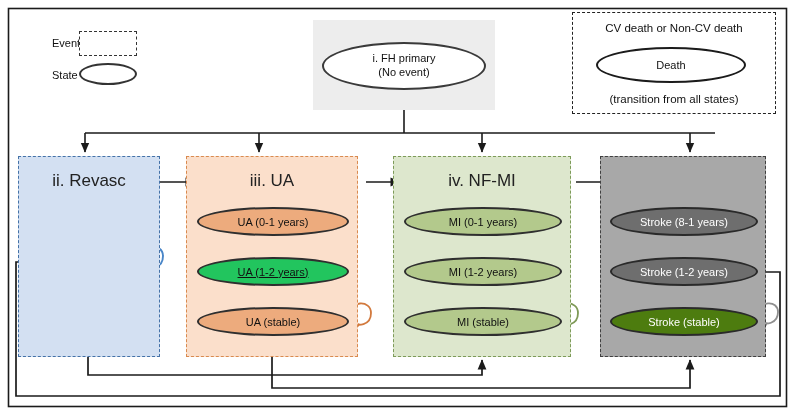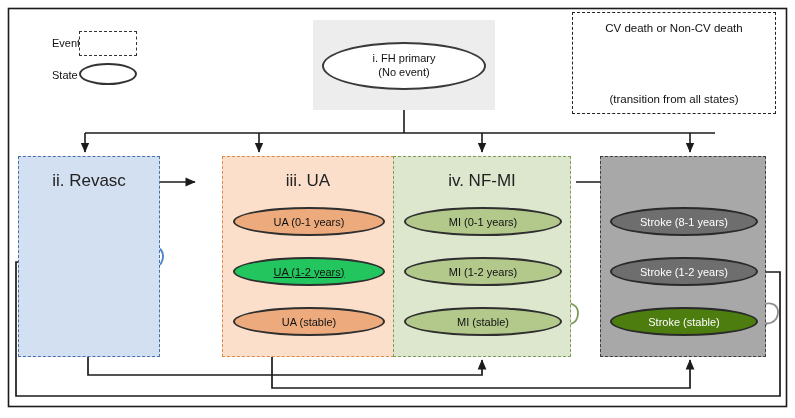--- a/index.html
+++ b/index.html
@@ -126,28 +126,31 @@
   <div class="abs fh-box" style="left:313px;top:20px;width:182px;height:90px;">
     <div class="node" style="left:9px;top:22px;width:164px;height:48px;background:#fff;border:2.2px solid #3a3a3a;
          flex-direction:column;line-height:1.25;color:#111;">
       <span>i. FH primary</span>
       <span>(No event)</span>
     </div>
   </div>
 
   <div class="abs death-box" style="left:572px;top:12px;width:204px;height:102px;">
     <div class="death-text" style="top:9px;">CV death or Non-CV death</div>
+    <div class="node" style="left:23px;top:34px;width:150px;height:36px;background:#fff;border:2.2px solid #1b1b1b;color:#111;">
+      <span>Death</span>
+    </div>
     <div class="death-text" style="top:80px;">(transition from all states)</div>
   </div>
 
   <div class="abs group-box" style="left:18px;top:156px;width:142px;height:201px;background:#d3e0f2;border-color:#4472a8;">
     <div class="group-title" style="top:14px;color:#222;">ii. Revasc</div>
   </div>
 
-  <div class="abs group-box" style="left:186px;top:156px;width:172px;height:201px;background:#fbdfcb;border-color:#d98a4f;margin-left:36px;">
+  <div class="abs group-box" style="left:186px;top:156px;width:172px;height:201px;background:#fbdfcb;border-color:#d98a4f;">
     <div class="group-title" style="top:14px;color:#222;">iii. UA</div>
     <div class="node" style="left:10px;top:50px;width:152px;height:29px;background:#edab7d;border:2.4px solid #2f2f2f;color:#111;">
       <span>UA (0-1 years)</span>
     </div>
     <div class="node" style="left:10px;top:100px;width:152px;height:29px;background:#22c55e;border:2.4px solid #2f2f2f;color:#111;text-decoration:underline;">
       <span>UA (1-2 years)</span>
     </div>
     <div class="node" style="left:10px;top:150px;width:152px;height:29px;background:#edab7d;border:2.4px solid #2f2f2f;color:#111;">
       <span>UA (stable)</span>
     </div>

